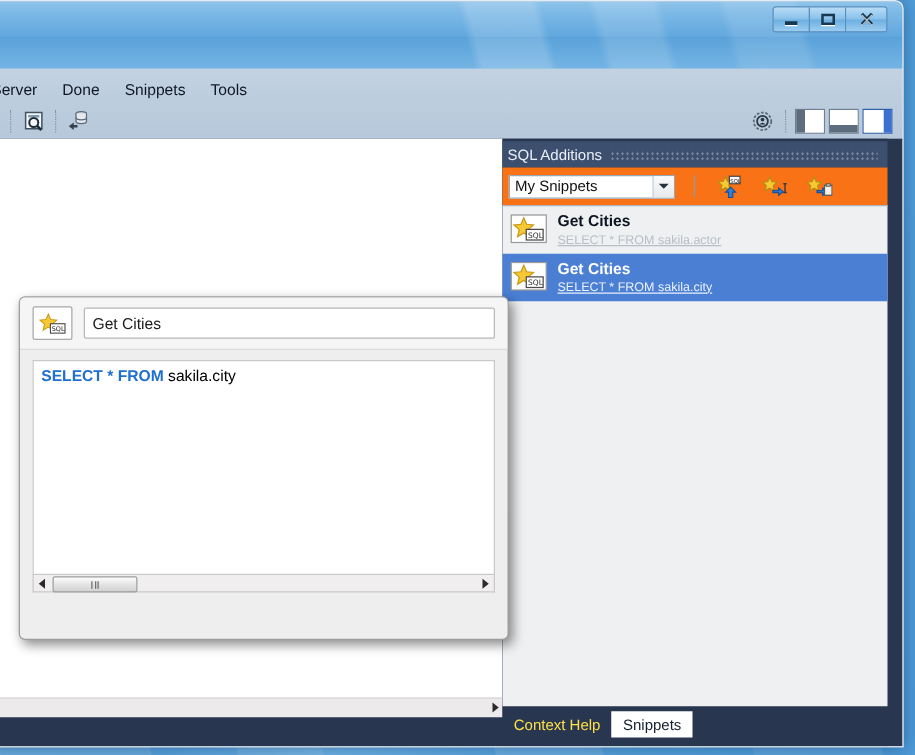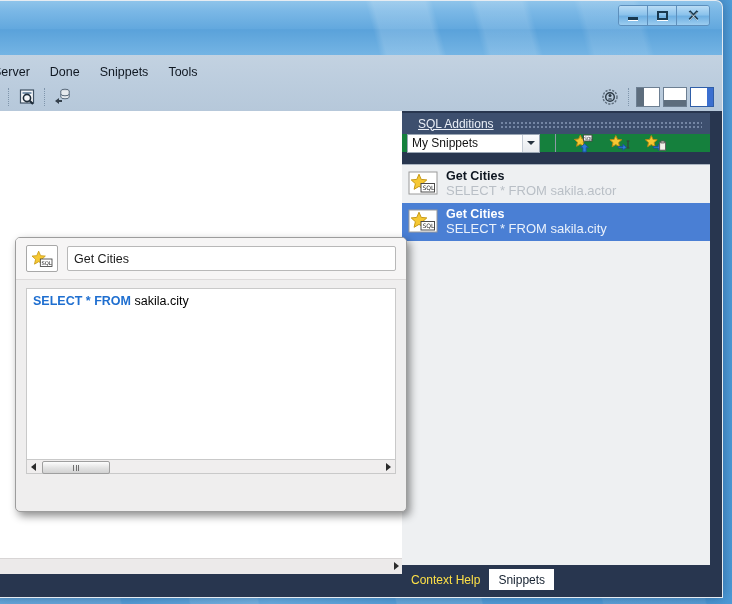--- a/index.html
+++ b/index.html
@@ -113,30 +113,30 @@
   #sidepanel{
     position:absolute;right:12px;top:0;width:308px;bottom:0;
     background:#28364f;
   }
   #side-header{
     position:absolute;left:0;top:2px;right:0;height:21px;
     background:#3d4f6e;
     color:#e9eef6;font-size:12px;
     display:flex;align-items:center;
   }
-  #side-header .ttl{margin-left:16px;font-weight:normal;white-space:nowrap;text-decoration:underline;}
+  #side-header .ttl{margin-left:4px;font-weight:normal;white-space:nowrap;}
   #side-header .dots{
     flex:1;height:8px;margin:0 8px 0 6px;
     background-image:radial-gradient(circle,#7e90ad 0.9px,transparent 1px);
     background-size:4px 4px;background-position:0 1px;
     opacity:.85;
   }
   #side-toolbar{
-    position:absolute;left:0;top:23px;right:0;height:18px;
-    background:#15803d;
+    position:absolute;left:0;top:23px;right:0;height:30px;
+    background:#f97316;
     display:flex;align-items:center;padding-left:5px;gap:12px;
   }
   #snippet-select{
     width:133px;height:19px;
     background:#fff;border:1px solid #9aa6b4;
     font-family:"Liberation Sans",sans-serif;font-size:12px;color:#111;
     display:flex;align-items:center;position:relative;padding-left:4px;
     box-sizing:border-box;cursor:default;
   }
   #snippet-select .arrow-box{
@@ -156,21 +156,21 @@
     position:absolute;left:0;top:53px;right:0;bottom:32px;
     background:#eef0f2;border-top:1px solid #aab4c0;
   }
   .snip-row{
     height:38px;display:flex;align-items:center;padding-left:6px;cursor:default;
     box-sizing:border-box;
   }
   .snip-row.sel{background:#4a7fd4;}
   .snip-txt{margin-left:8px;line-height:1.15;}
   .snip-title{font-weight:bold;font-size:12.5px;color:#0d1520;}
-  .snip-sub{font-size:13px;color:#b9bfc6;margin-top:12px;}
+  .snip-sub{font-size:10px;color:#b9bfc6;margin-top:12px;text-decoration:underline;}
   .snip-row.sel .snip-title{color:#ffffff;}
   .snip-row.sel .snip-sub{color:#eaf1fb;}
 
   
   #sel-pointer{
     position:absolute;left:-16px;top:206px;width:0;height:0;
     border-top:13px solid transparent;border-bottom:13px solid transparent;
     border-right:16px solid #f2f2f2;
     filter:drop-shadow(-1px 0 1px rgba(0,0,0,.35));
   }

